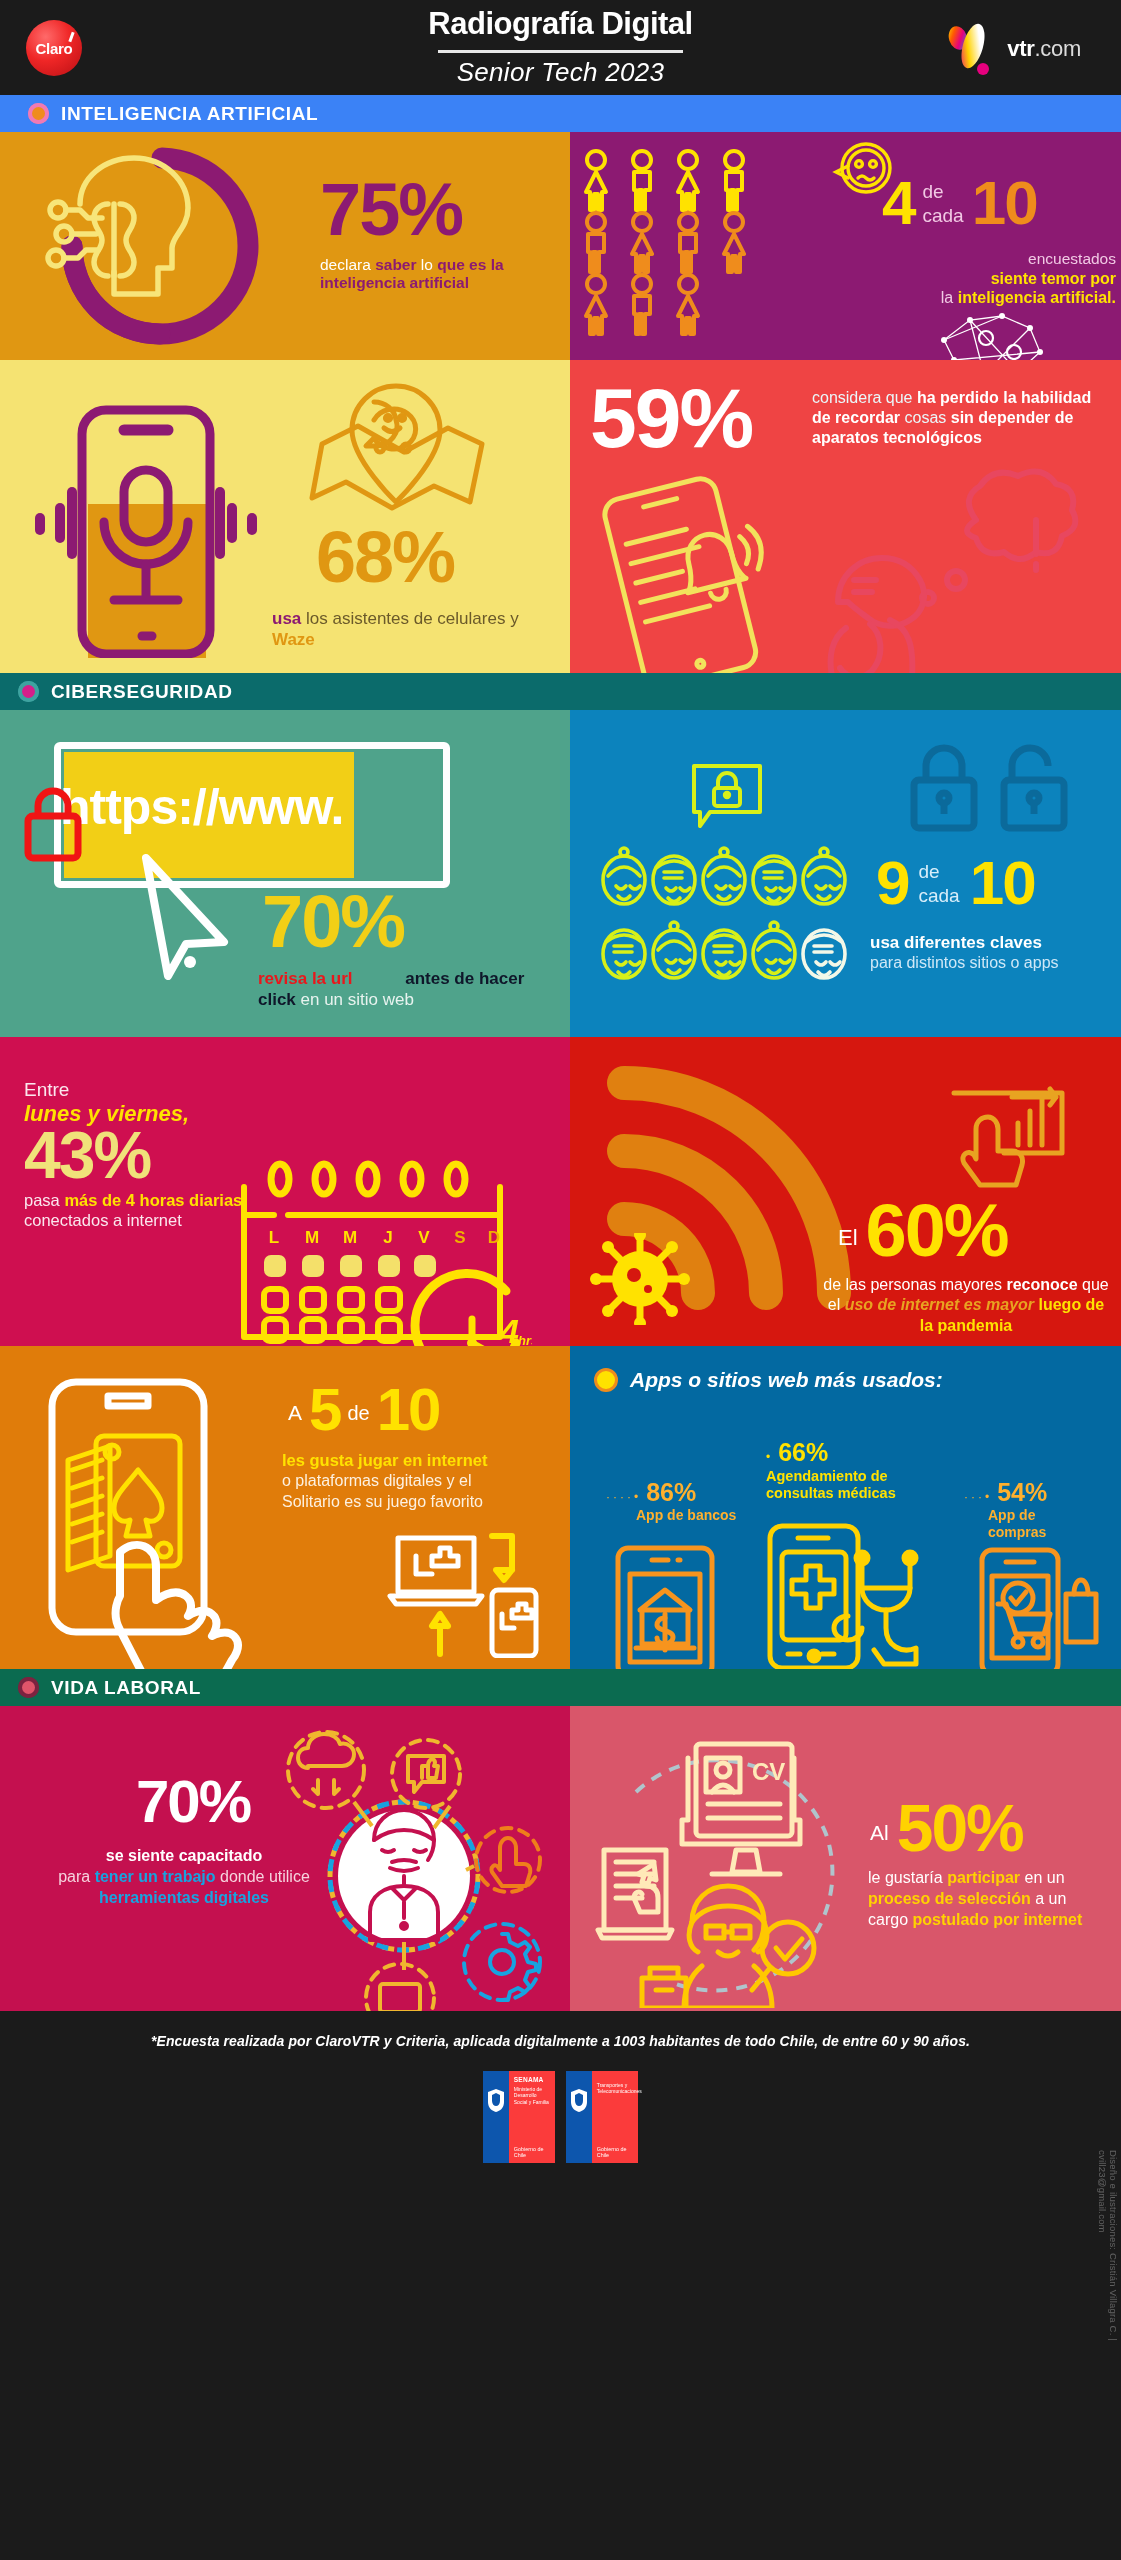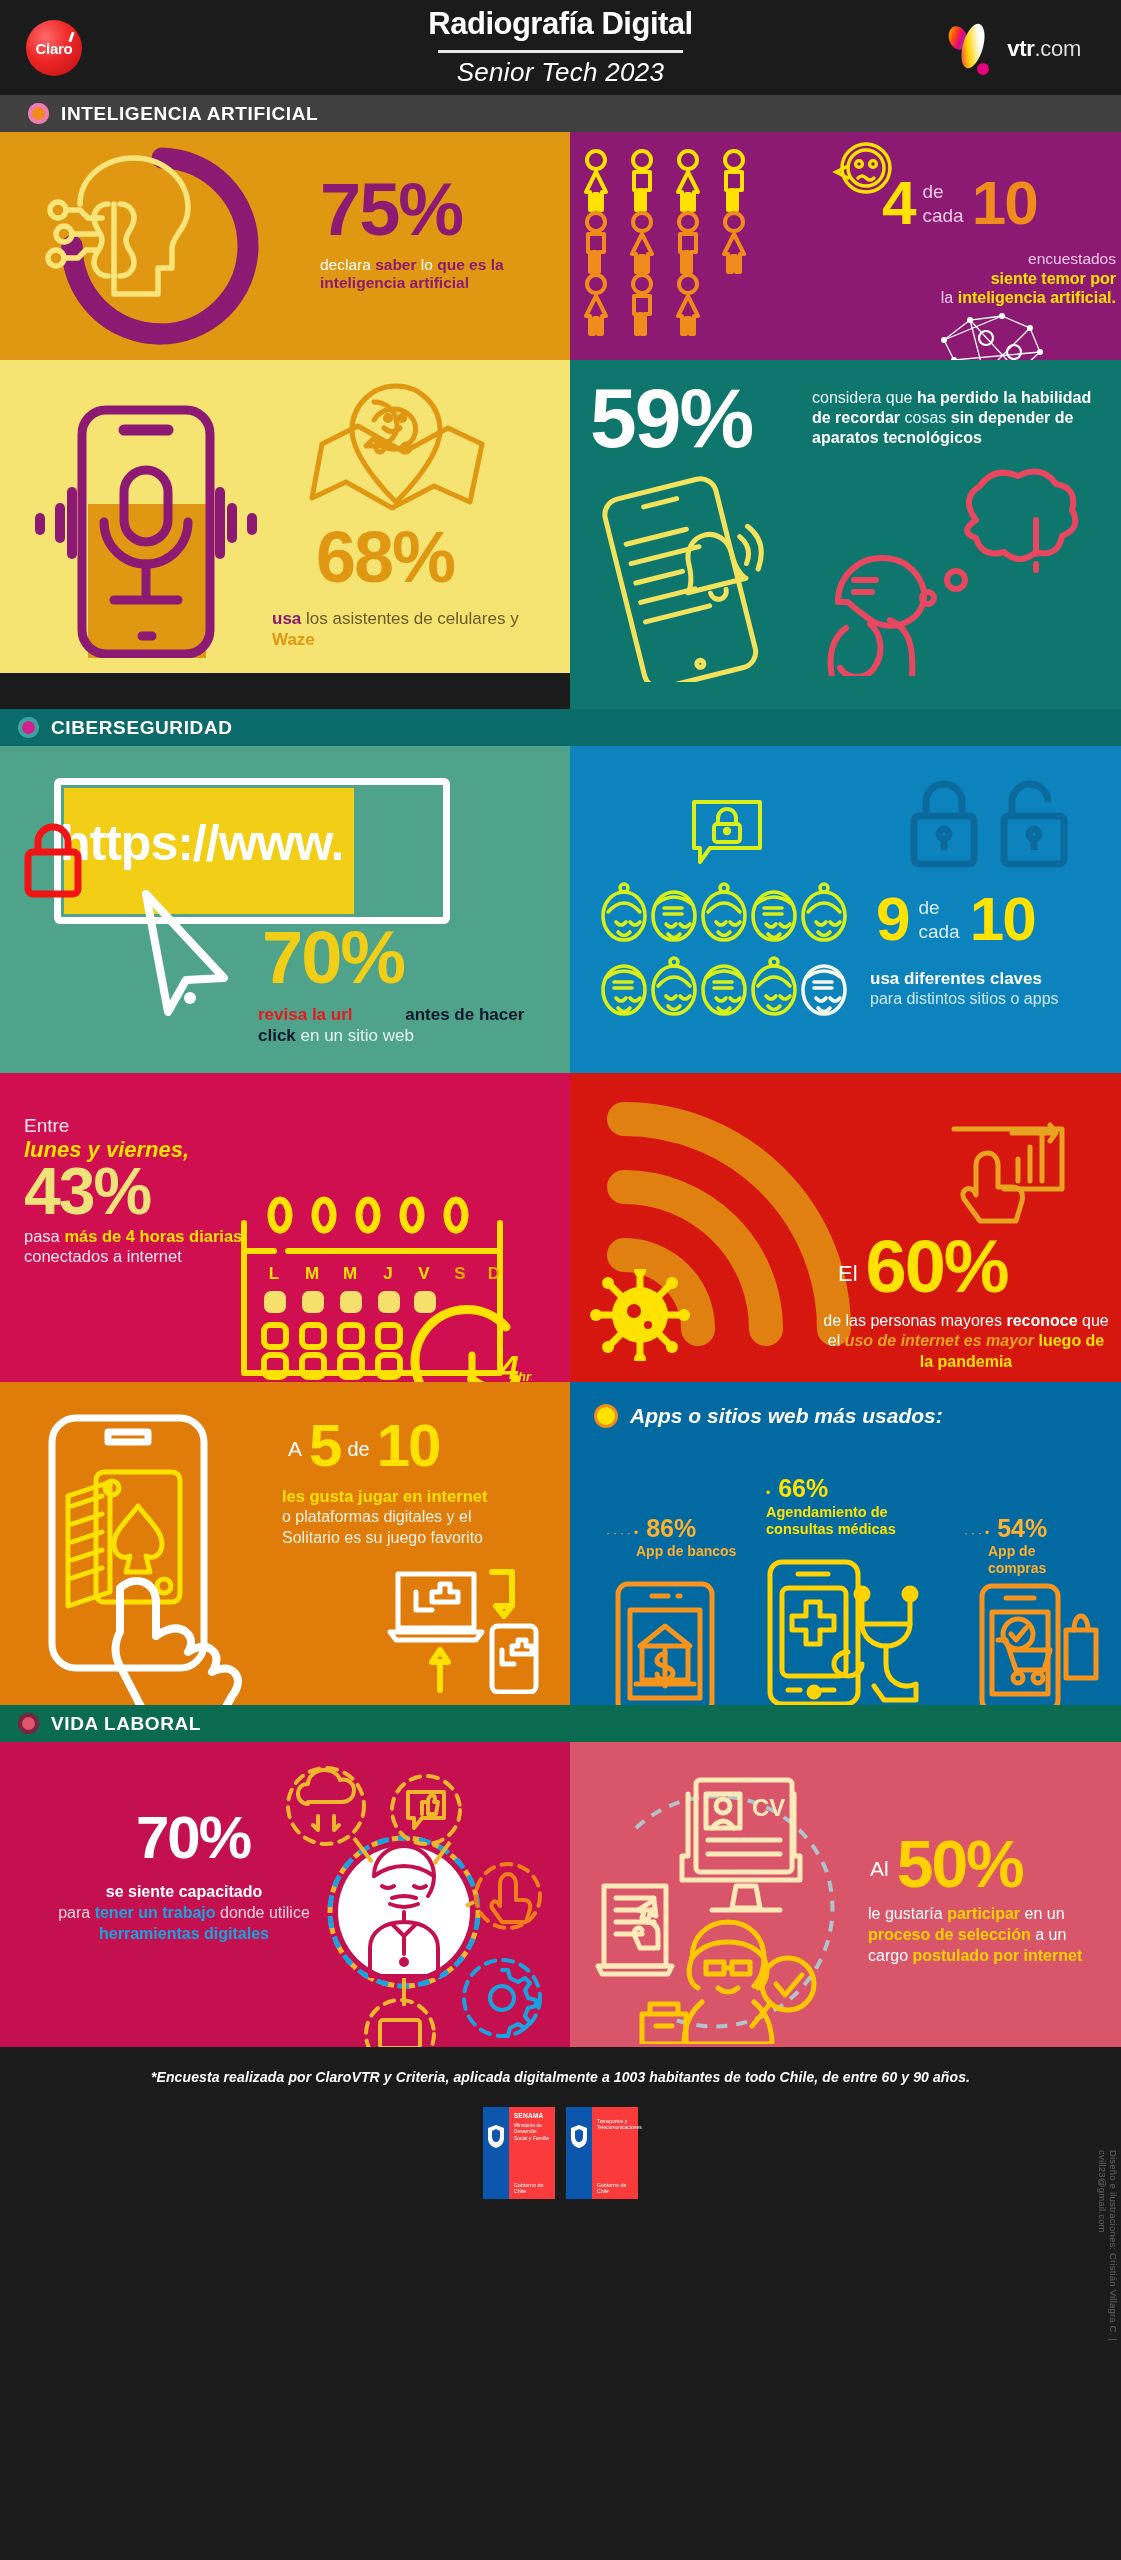--- a/index.html
+++ b/index.html
@@ -98,21 +98,21 @@
           <ellipse cx="27" cy="24" rx="10" ry="23" transform="rotate(16 27 24)" fill="url(#vg2)"></ellipse>
           <circle cx="37" cy="47" r="6" fill="#e6007e"></circle>
         </svg>
       </div>
       <div class="vtr-txt">
         <b>vtr</b><i>.com</i>
       </div>
     </div>
   </div>
 
-  <div class="secbar" id="bar-ia" style="background: #404040; padding-left: 28px;">
+  <div class="secbar" id="bar-ia" style="background: #3b82f6; padding-left: 28px;">
     <span class="dot" id="dot-ia" style="background: rgb(240, 122, 180); box-shadow: rgb(240, 122, 180) 0px 0px 0px 3px inset;"></span>
     <span class="label" id="lbl-ia" style="color: rgb(255, 255, 255);">INTELIGENCIA ARTIFICIAL</span>
   </div>
 
   <div class="row">
 
     <div class="cell cL" style="height:228px;background:#e09712;">
       <svg class="svgwrap" style="left:12px;top:10px;" width="300" height="212" viewBox="0 0 300 212">
         <path d="M150 16 A88 88 0 1 1 60 104" fill="none" stroke="#8c1a72" stroke-width="21" stroke-linecap="round"></path>
         <path d="M60 104 A88 88 0 0 0 148 192" fill="none" stroke="#8c1a72" stroke-width="21" stroke-linecap="round"></path>
@@ -265,21 +265,21 @@
           <circle cx="84" cy="76" r="4"></circle>
             <circle cx="110" cy="76" r="4"></circle>
         </g>
       </svg>
       <div class="big" style="position:absolute;left:316px;top:164px;font-size:72px;color:#e09712;">68%</div>
       <div class="cap" style="position:absolute;left:272px;top:248px;width:268px;text-align:left;font-size:17px;line-height:1.25;">
         <b style="color:#8c1a72;">usa</b><span style="color:#6b5a2a;"> los asistentes de celulares y </span><b style="color:#e09712;">Waze</b>
       </div>
     </div>
 
-    <div class="cell cR" style="height:349px;background:#0f766e;">
+    <div class="cell cR" style="height:313px;background:#ef4444;">
       <div class="big" style="position:absolute;left:20px;top:20px;font-size:84px;color:#fff;">59%</div>
       <div class="cap" style="position:absolute;left:242px;top:28px;width:290px;font-size:16px;line-height:1.24;">
         <span style="color:#eaf7fa;">considera que </span><b style="color:#fff;">ha perdido la habilidad de recordar</b><span style="color:#eaf7fa;"> cosas </span><b style="color:#fff;">sin depender de aparatos tecnológicos</b>
       </div>
       <svg class="svgwrap" style="left:14px;top:112px;" width="210" height="210" viewBox="0 0 210 210">
         <g fill="none" stroke="#f2e25c" stroke-width="5" stroke-linecap="round" stroke-linejoin="round" transform="rotate(-14 105 105)">
           <rect x="38" y="12" width="114" height="194" rx="16"></rect>
           <path d="M78 26 l34 0"></path>
           <circle cx="95" cy="192" r="3.5"></circle>
           <path d="M52 58 l62 0 M52 78 l70 0 M52 98 l48 0 M52 118 l56 0 M52 138 l66 0"></path>

